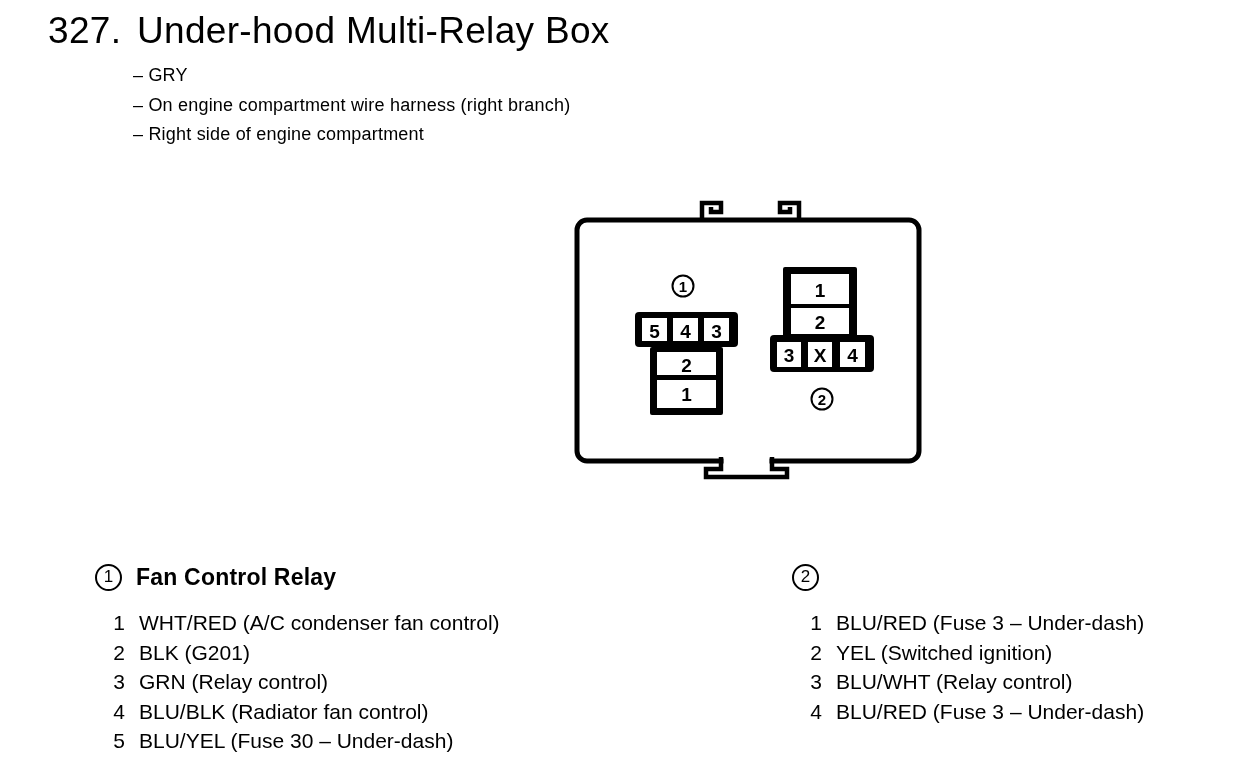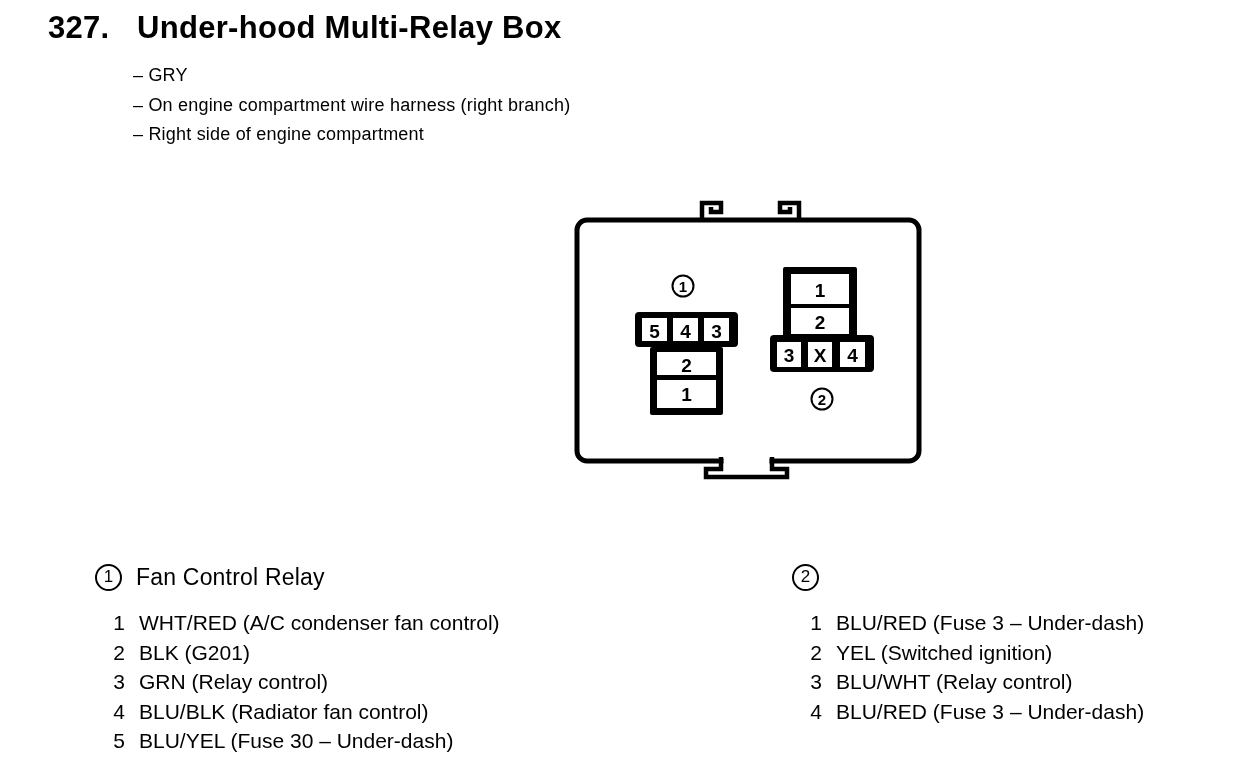--- a/index.html
+++ b/index.html
@@ -2,39 +2,39 @@
 <html><head>
 <meta charset="utf-8">
 <style>
   html,body{margin:0;padding:0;background:#fff;}
   .page{
     position:relative;width:1248px;height:776px;background:#fff;
     color:#000;font-family:"Liberation Sans",sans-serif;overflow:hidden;
   }
   
   .title-row{position:absolute;left:48px;top:10px;display:flex;
-    font-size:31px;font-weight:700;letter-spacing:.3px;white-space:nowrap;align-items:flex-end;}
+    font-size:37px;font-weight:400;letter-spacing:.3px;white-space:nowrap;align-items:flex-end;}
   .title-num{width:89px;}
   
   .notes{position:absolute;left:133px;top:61px;font-size:18px;
     line-height:29.5px;letter-spacing:.2px;white-space:nowrap;}
   
   .diagram{position:absolute;left:560px;top:190px;}
   .diagram text{font-family:"Liberation Sans",sans-serif;fill:#000;}
   .cell-num{font-size:19px;font-weight:700;text-anchor:middle;}
   .ref-num{font-size:15px;font-weight:700;text-anchor:middle;}
   
   .legend{position:absolute;top:564px;white-space:nowrap;}
   .legend-left{left:95px;}
   .legend-right{left:792px;}
   .legend-head{display:flex;align-items:center;}
   .ref-circle{box-sizing:border-box;flex:0 0 auto;width:27px;height:27px;
     border:2.5px solid #000;border-radius:50%;text-align:center;
     line-height:21.5px;font-size:17px;}
-  .legend-title{font-size:23px;font-weight:400;margin-left:14px;letter-spacing:.2px;}
+  .legend-title{font-size:23px;font-weight:700;margin-left:14px;letter-spacing:.2px;}
   .pins{margin-top:17px;font-size:21px;line-height:29.5px;}
   .pin-row{display:flex;}
   .pin-num{width:30px;text-align:right;flex:0 0 auto;}
   .pin-desc{margin-left:14px;}
 </style>
 </head>
 <body>
 
 <div class="page">
 

